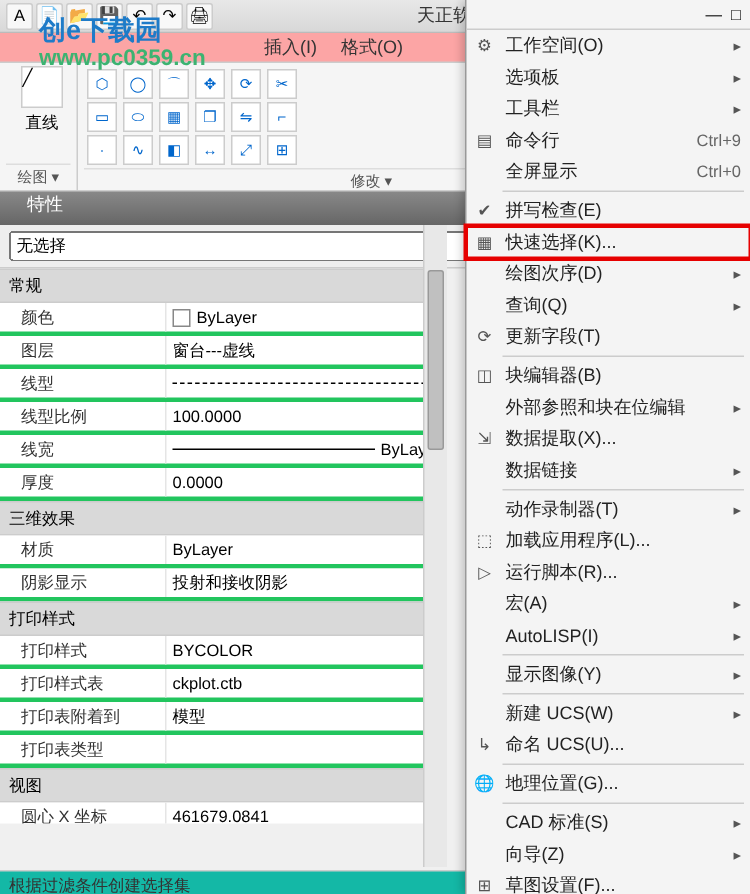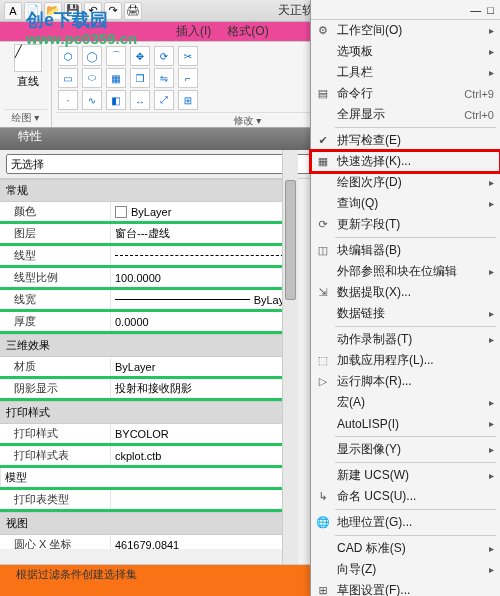--- a/index.html
+++ b/index.html
@@ -8,21 +8,21 @@
   
   .title-bar { height: 22px; background: linear-gradient(#e8e8e8,#d8d8d8); display: flex; align-items: center; padding: 0 4px; border-bottom: 1px solid #bbb; }
   .qat { display: flex; gap: 2px; }
   .qat-btn { width: 18px; height: 18px; background:#f8f8f8; border:1px solid #ccc; border-radius:2px; display:flex;align-items:center;justify-content:center; }
   .title-text { flex:1; text-align:right; color:#333; font-size:12px; padding-right:4px; white-space:nowrap; }
   .watermark { position:absolute; top:8px; left:26px; z-index:20; font-size:18px; font-weight:bold; pointer-events:none; }
   .watermark .blue { color:#1e7bc8; }
   .watermark .green { color:#3cb371; font-size:15px; display:block; margin-top:-2px; }
   
   
-  .menu-bar { height: 20px; background:#ec4899; display:flex; align-items:center; padding:0 4px; gap:8px; font-size:12px; color:#333; border-bottom:1px solid #ccc; }
+  .menu-bar { height: 20px; background:#fca5a5; display:flex; align-items:center; padding:0 4px; gap:8px; font-size:12px; color:#333; border-bottom:1px solid #ccc; }
   .menu-bar span { padding:2px 4px; }
   
   
   .ribbon { height: 86px; background:#f5f5f5; border-bottom:1px solid #aaa; display:flex; }
   .ribbon-panel { border-right:1px solid #ccc; padding:2px 4px; display:flex; flex-direction:column; }
   .ribbon-big { width:48px; display:flex; flex-direction:column; align-items:center; justify-content:center; gap:2px; }
   .ribbon-big .ico { width:28px; height:28px; background:#fff; border:1px solid #ccc; }
   .ribbon-grid { display:grid; grid-template-columns:repeat(6,22px); gap:2px; padding:2px; }
   .ribbon-grid .ico { width:20px;height:20px;background:#fff;border:1px solid #ccc;display:flex;align-items:center;justify-content:center;font-size:10px;color:#06c; }
   .ribbon-label { font-size:10px; text-align:center; color:#555; margin-top:auto; border-top:1px solid #ddd; padding-top:1px;}
@@ -37,21 +37,21 @@
   .prop-group { }
   .prop-group-head { background:#d9d9d9; padding:3px 6px; font-size:11px; font-weight:normal; border-top:1px solid #ccc; border-bottom:1px solid #ccc; display:flex; }
   .prop-group-head .arrow { margin-left:auto; }
   .prop-row { display:flex; background:#fff; border-bottom:3px solid #22c55e; }
   .prop-row .k { width:110px; padding:2px 6px 2px 14px; color:#333; }
   .prop-row .v { flex:1; padding:2px 4px; border-left:1px solid #e5e5e5; display:flex; align-items:center; gap:4px; }
   .swatch { width:12px;height:12px; background:#fff; border:1px solid #888; }
   .linepat { flex:1; height:1px; border-top:1px dashed #000; }
   .linef { flex:1; height:1px; border-top:1px solid #000; }
   
-  .status { position:absolute; bottom:0; left:0; right:190px; height:32px; background:#f97316; border-top:1px solid #ccc; padding:2px 16px; color:#333; }
+  .status { position:absolute; bottom:0; left:0; right:190px; height:16px; background:#14b8a6; border-top:1px solid #ccc; padding:2px 6px; color:#333; }
   .scrollbar { position:absolute; left:282px; top:150px; bottom:18px; width:16px; background:#e8e8e8; border-left:1px solid #ccc; }
   .scrollbar .thumb { position:absolute; left:2px; right:2px; top:30px; height:120px; background:#c0c0c0; border:1px solid #999; border-radius:2px; }
   
   
   .dropdown { position:absolute; top:0; right:0; width:190px; height:596px; background:#f4f4f4; border-left:1px solid #999; box-shadow:-2px 0 6px rgba(0,0,0,.2); }
   .dropdown .head { height:20px; display:flex; justify-content:flex-end; align-items:center; padding:0 6px; gap:6px; border-bottom:1px solid #ccc; }
   .menu-item { display:flex; align-items:center; height:21px; padding:0 6px 0 4px; gap:6px; color:#222; font-size:12px; }
   .menu-item .mi-icon { width:16px; height:16px; display:flex;align-items:center;justify-content:center; color:#555; font-size:11px; }
   .menu-item .mi-label { flex:1; white-space:nowrap; }
   .menu-item .mi-accel { color:#666; font-size:11px; }
@@ -200,20 +200,21 @@
       </div>
   <div class="prop-row">
         <div class="k">打印样式</div>
         <div class="v">BYCOLOR</div>
       </div>
   <div class="prop-row">
         <div class="k">打印样式表</div>
         <div class="v">ckplot.ctb</div>
       </div>
   <div class="prop-row">
+        <div class="k">打印表附着到</div>
         <div class="v">模型</div>
       </div>
   <div class="prop-row">
         <div class="k">打印表类型</div>
         <div class="v"></div>
       </div>
 </div>
 
 <div class="prop-group">
   <div class="prop-group-head">

